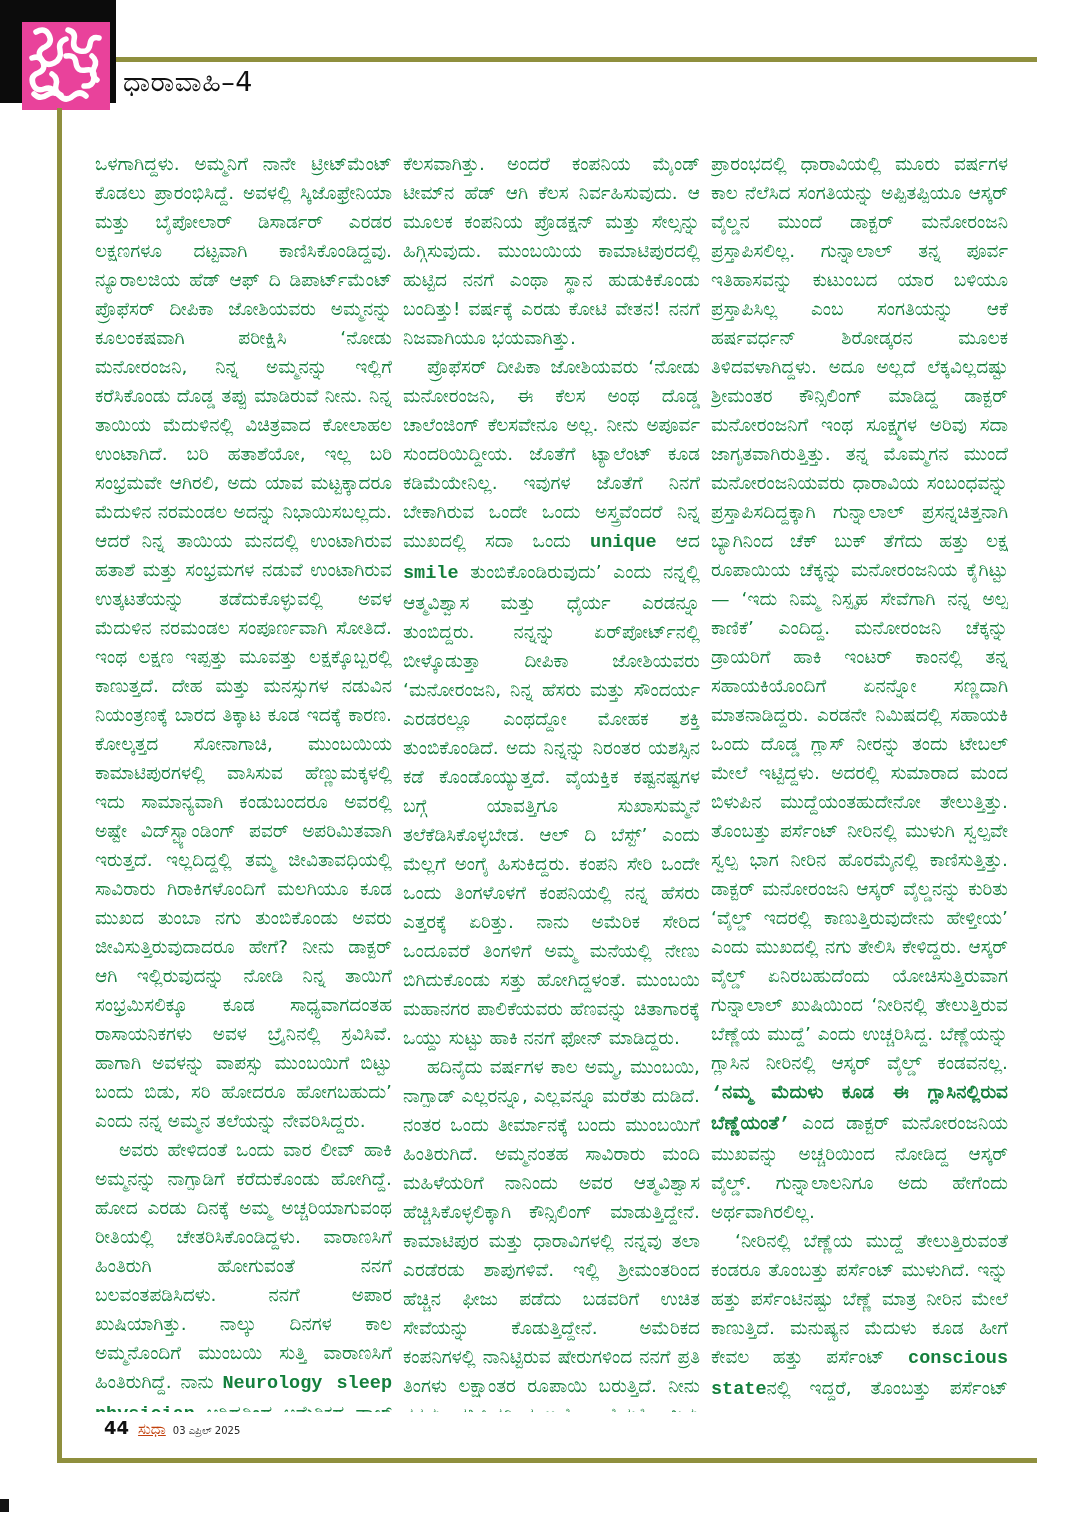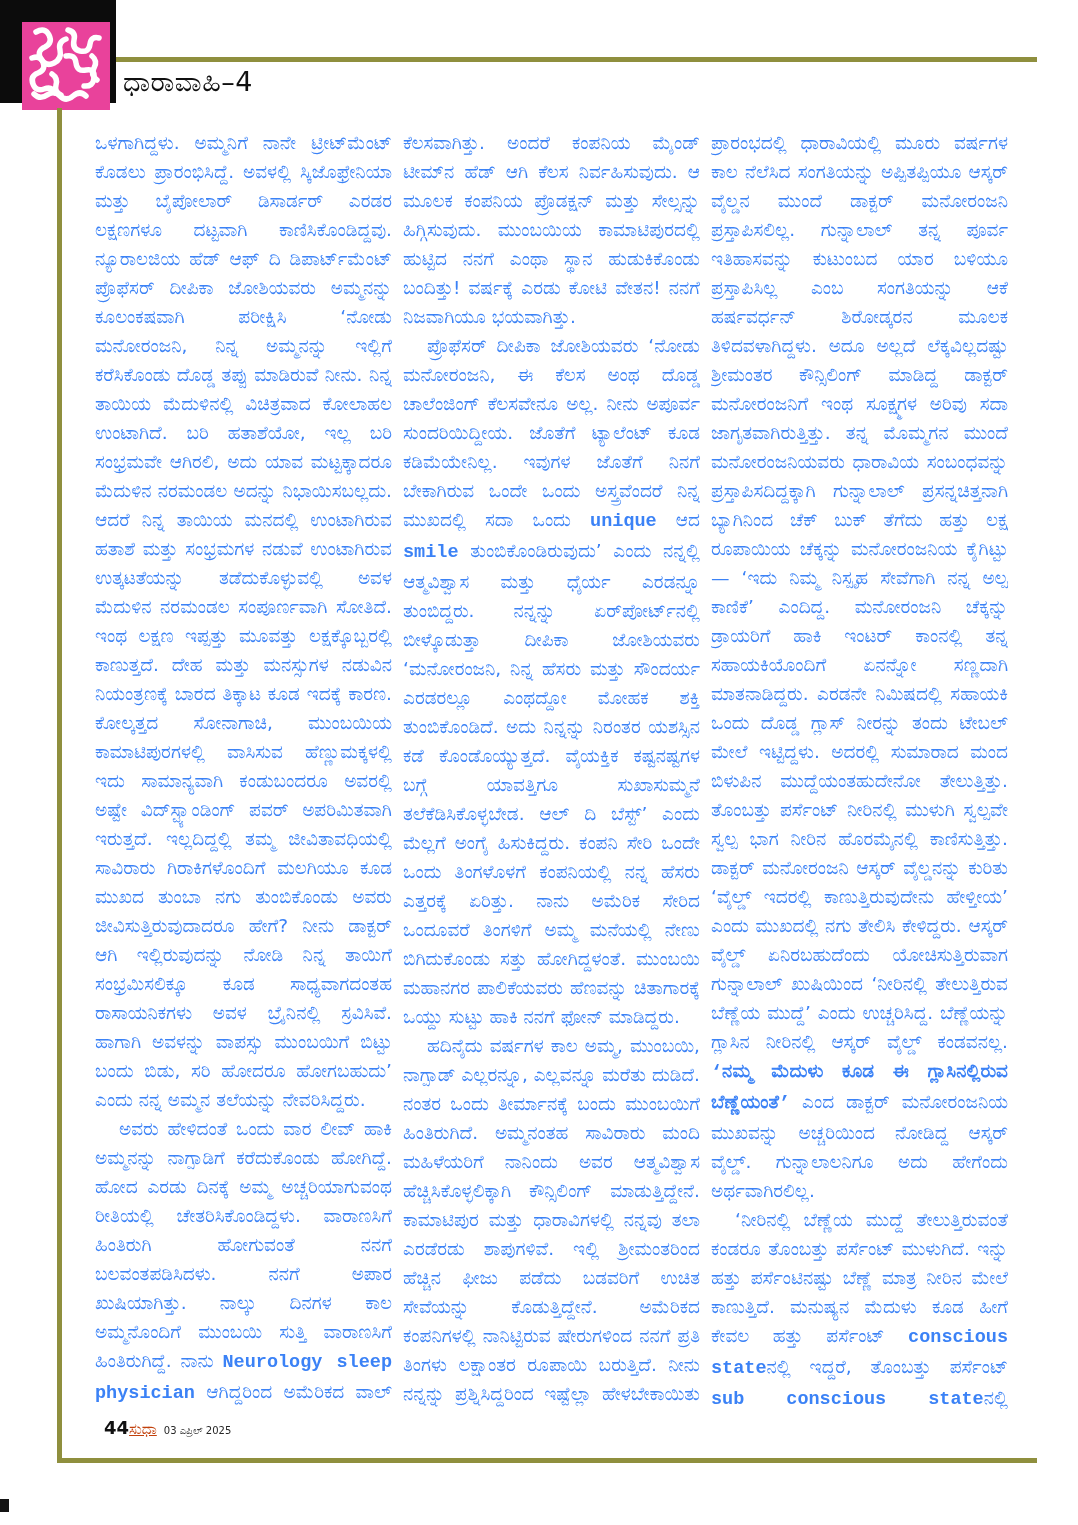--- a/index.html
+++ b/index.html
@@ -18,27 +18,27 @@
   .section-title{
     position:absolute;left:123px;top:66px;font-size:27px;color:#101010;
     font-weight:500;letter-spacing:0.5px;white-space:nowrap;
   }
   .columns{
     position:absolute;left:95px;top:128px;width:913px;height:1284px;
     display:flex;gap:11px;overflow:hidden;
   }
   .col{
     width:297px;flex:0 0 297px;overflow:hidden;text-align:justify;
-    font-size:18.5px;line-height:29px;color:#3b82f6;
+    font-size:18.5px;line-height:29px;color:#15803d;margin-top:21px;
   }
   .col p{margin:0;}
   .col p.indent{text-indent:24px;}
   .en-bold{font-family:Liberation Mono, monospace;font-weight:700;}
   .footer{position:absolute;left:104px;top:1417px;white-space:nowrap;}
-  .footer .pg{font-weight:700;font-size:18px;color:#111;text-align:center;}
+  .footer .pg{font-weight:700;font-size:18px;color:#111;margin-right:9px;text-align:center;}
   .footer .mag{font-size:15px;color:#c2410c;margin-right:7px;text-decoration:underline;}
   .footer .date{font-size:10px;color:#262626;}
   .corner-mark{position:absolute;left:0;top:1499px;width:9px;height:13px;background:#141414;}
 </style>
 </head>
 <body>
 
 <div class="page">
 
   <div class="black-block"></div>

